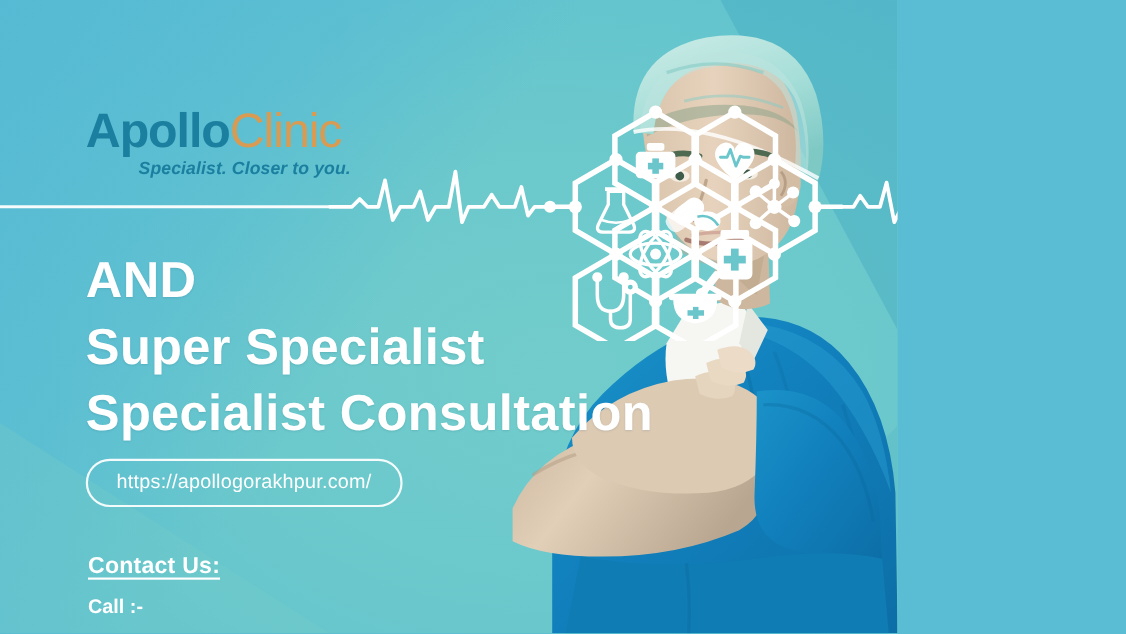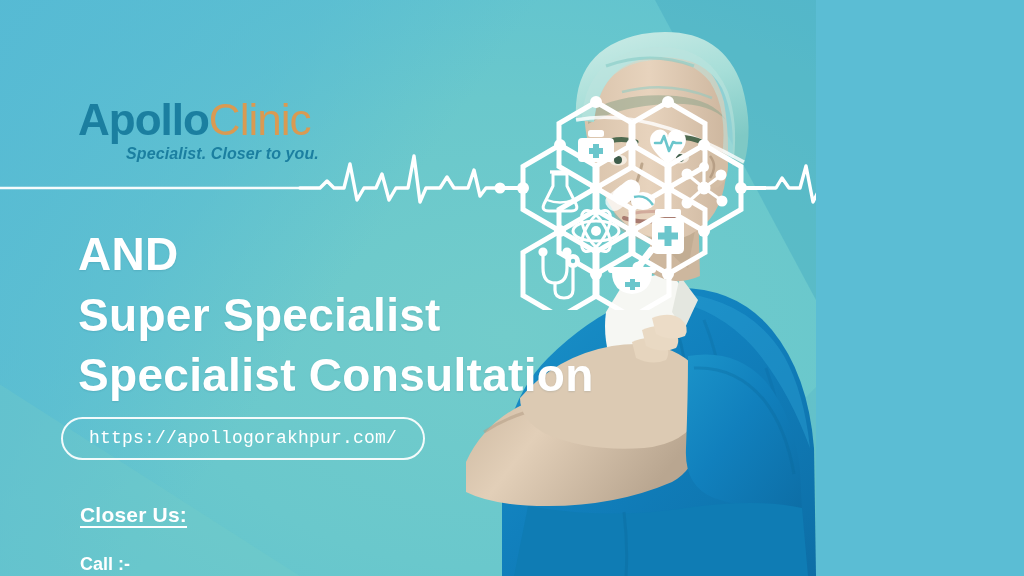--- a/index.html
+++ b/index.html
@@ -67,37 +67,37 @@
   .headline {
     position:absolute; left:78px; top:224px;
     color:#ffffff; font-size:46px; font-weight:bold;
     line-height:1.32; letter-spacing:.3px;
     text-shadow:0 1px 2px rgba(0,60,80,.12);
   }
   .headline div { white-space:nowrap; }
 
   
   .url-pill {
-    position:absolute; left:61px; top:417px;
+    position:absolute; left:78px; top:417px;
     padding:9px 26px 10px;
     border:2px solid rgba(255,255,255,.92);
     border-radius:30px;
     color:#ffffff; font-size:18px; letter-spacing:.2px;
-    background:transparent; white-space:nowrap;font-family:Liberation Mono, monospace;
+    background:transparent; white-space:nowrap;
   }
 
   
   .contact { position:absolute; left:80px; top:503px; color:#ffffff; }
   .contact-title {
     font-size:21px; font-weight:bold; letter-spacing:.2px;
     text-decoration:underline; text-underline-offset:4px;
     text-decoration-thickness:2px;
   }
   .contact-row {
-    margin-top:27px; display:flex; align-items:baseline;
+    margin-top:14px; display:flex; align-items:baseline;
     white-space:nowrap;
   }
   .call-label { font-size:18px; font-weight:bold; }
   .call-number {
     font-size:18px; margin-left:5px;
     text-decoration:underline; text-underline-offset:3px;
   }
   .email-text { font-size:17px; margin-left:28px; }
 
   
@@ -356,19 +356,19 @@
 
   <div class="headline">
     <div>AND</div>
     <div>Super Specialist</div>
     <div>Specialist Consultation</div>
   </div>
 
   <div class="url-pill">https://apollogorakhpur.com/</div>
 
   <div class="contact">
-    <div class="contact-title">Closer Us:</div>
+    <div class="contact-title">Contact Us:</div>
     <div class="contact-row">
       <span class="call-label">Call :-</span>
     </div>
   </div>
 
 </div>
 
 </body></html>

